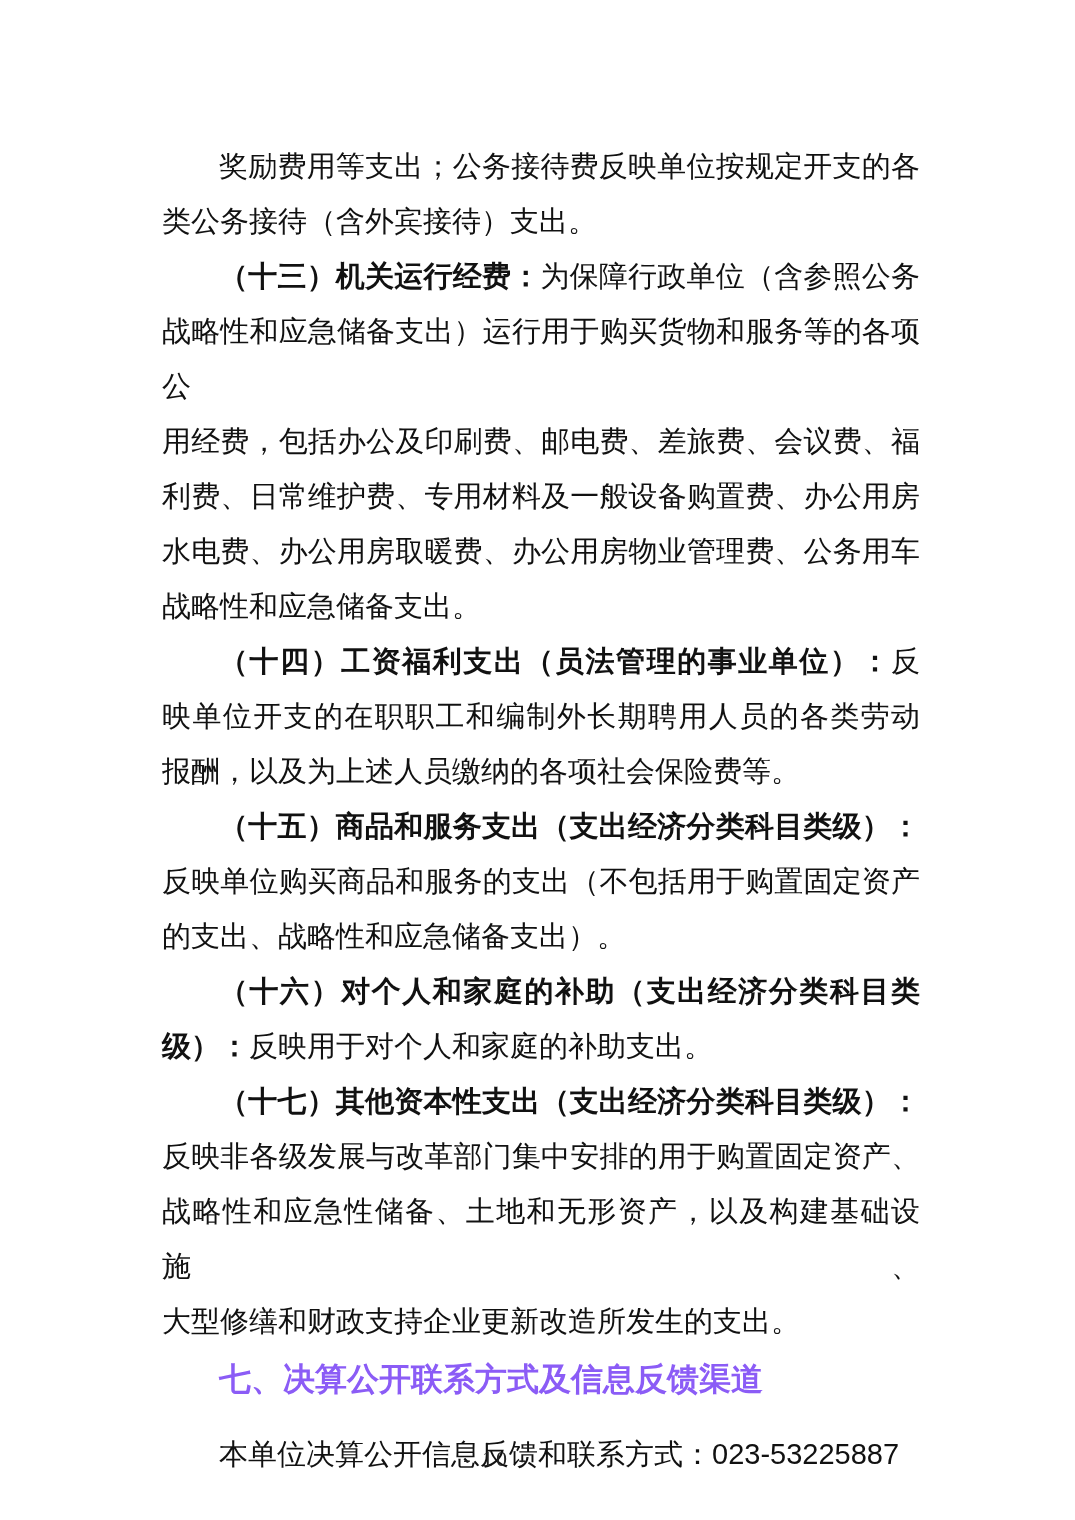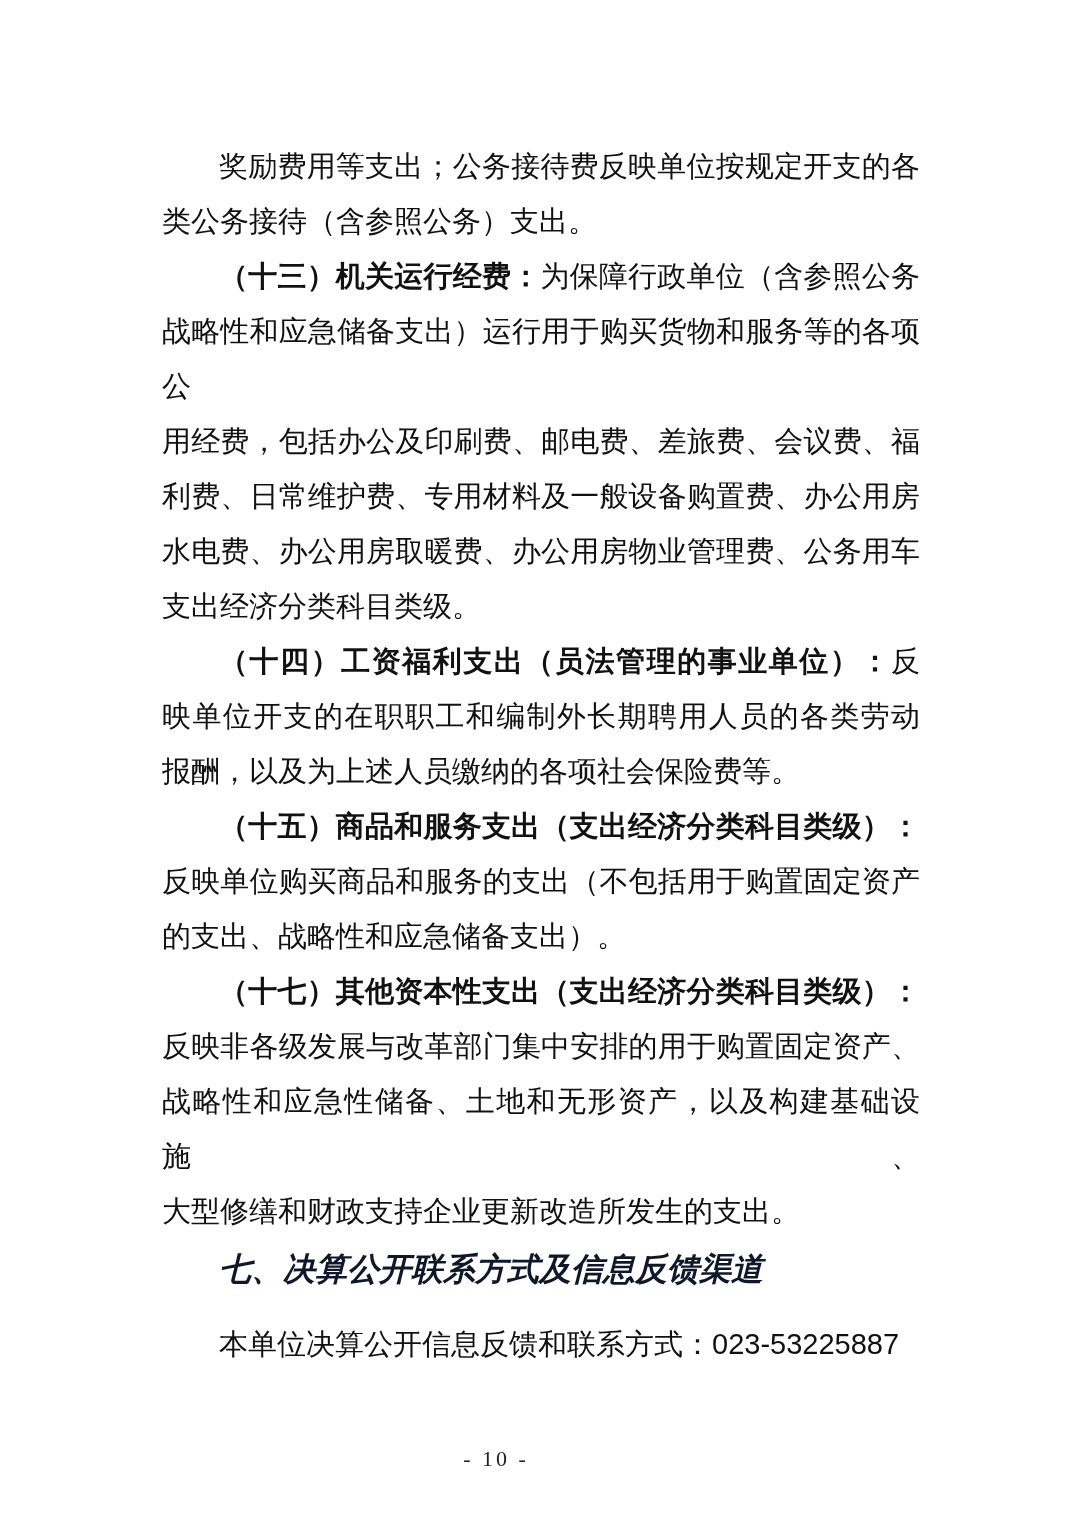--- a/index.html
+++ b/index.html
@@ -37,22 +37,21 @@
     text-indent: 57px;
   }
   .para.heading {
     margin-top: 3px;
     margin-bottom: 20px;
   }
   .para.heading .line {
     font-family: "Liberation Sans", "DejaVu Sans", sans-serif;
     font-weight: bold;
     font-size: 32px;
-    color: #0f172a;
-    font-style: italic;
+    color: #8b5cf6;
   }
   span.bold { font-weight: bold; margin-top: 42px; }
   span.sans { font-family: Liberation Sans, sans-serif; }
   .footer {
     position: absolute;
     left: 0;
     top: 1400px;
     width: 100%;
     text-align: center;
     font-size: 22px;
@@ -62,39 +61,43 @@
     margin-top: 44px;
   }
 </style>
 </head>
 <body>
 
 <div class="page" style="background: rgb(255, 255, 255);">
   <div class="doc-body">
       <div class="para">
         <div class="line indent stretch"><span>奖励费用等支出；公务接待费反映单位按规定开支的各</span></div>
-        <div class="line"><span>类公务接待（含参照公务）支出。</span></div>
+        <div class="line"><span>类公务接待（含外宾接待）支出。</span></div>
       </div>
       <div class="para">
         <div class="line indent stretch"><span class="bold">（十三）机关运行经费：</span><span>为保障行政单位（含参照公务</span></div>
         <div class="line stretch"><span>战略性和应急储备支出）运行用于购买货物和服务等的各项公</span></div>
         <div class="line stretch"><span>用经费，包括办公及印刷费、邮电费、差旅费、会议费、福</span></div>
         <div class="line stretch"><span>利费、日常维护费、专用材料及一般设备购置费、办公用房</span></div>
         <div class="line stretch"><span>水电费、办公用房取暖费、办公用房物业管理费、公务用车</span></div>
-        <div class="line"><span>支出经济分类科目类级。</span></div>
+        <div class="line"><span>战略性和应急储备支出。</span></div>
       </div>
       <div class="para">
         <div class="line indent stretch"><span class="bold">（十四）工资福利支出（员法管理的事业单位）：</span><span>反</span></div>
         <div class="line stretch"><span>映单位开支的在职职工和编制外长期聘用人员的各类劳动</span></div>
         <div class="line"><span>报酬，以及为上述人员缴纳的各项社会保险费等。</span></div>
       </div>
       <div class="para">
         <div class="line indent stretch"><span class="bold">（十五）商品和服务支出（支出经济分类科目类级）：</span></div>
         <div class="line stretch"><span>反映单位购买商品和服务的支出（不包括用于购置固定资产</span></div>
         <div class="line"><span>的支出、战略性和应急储备支出）。</span></div>
+      </div>
+      <div class="para">
+        <div class="line indent stretch"><span class="bold">（十六）对个人和家庭的补助（支出经济分类科目类</span></div>
+        <div class="line"><span class="bold">级）：</span><span>反映用于对个人和家庭的补助支出。</span></div>
       </div>
       <div class="para">
         <div class="line indent stretch"><span class="bold">（十七）其他资本性支出（支出经济分类科目类级）：</span></div>
         <div class="line stretch"><span>反映非各级发展与改革部门集中安排的用于购置固定资产、</span></div>
         <div class="line stretch"><span>战略性和应急性储备、土地和无形资产，以及构建基础设施、</span></div>
         <div class="line"><span>大型修缮和财政支持企业更新改造所发生的支出。</span></div>
       </div>
       <div class="para heading">
         <div class="line indent"><span class="bold">七、决算公开联系方式及信息反馈渠道</span></div>
       </div>

